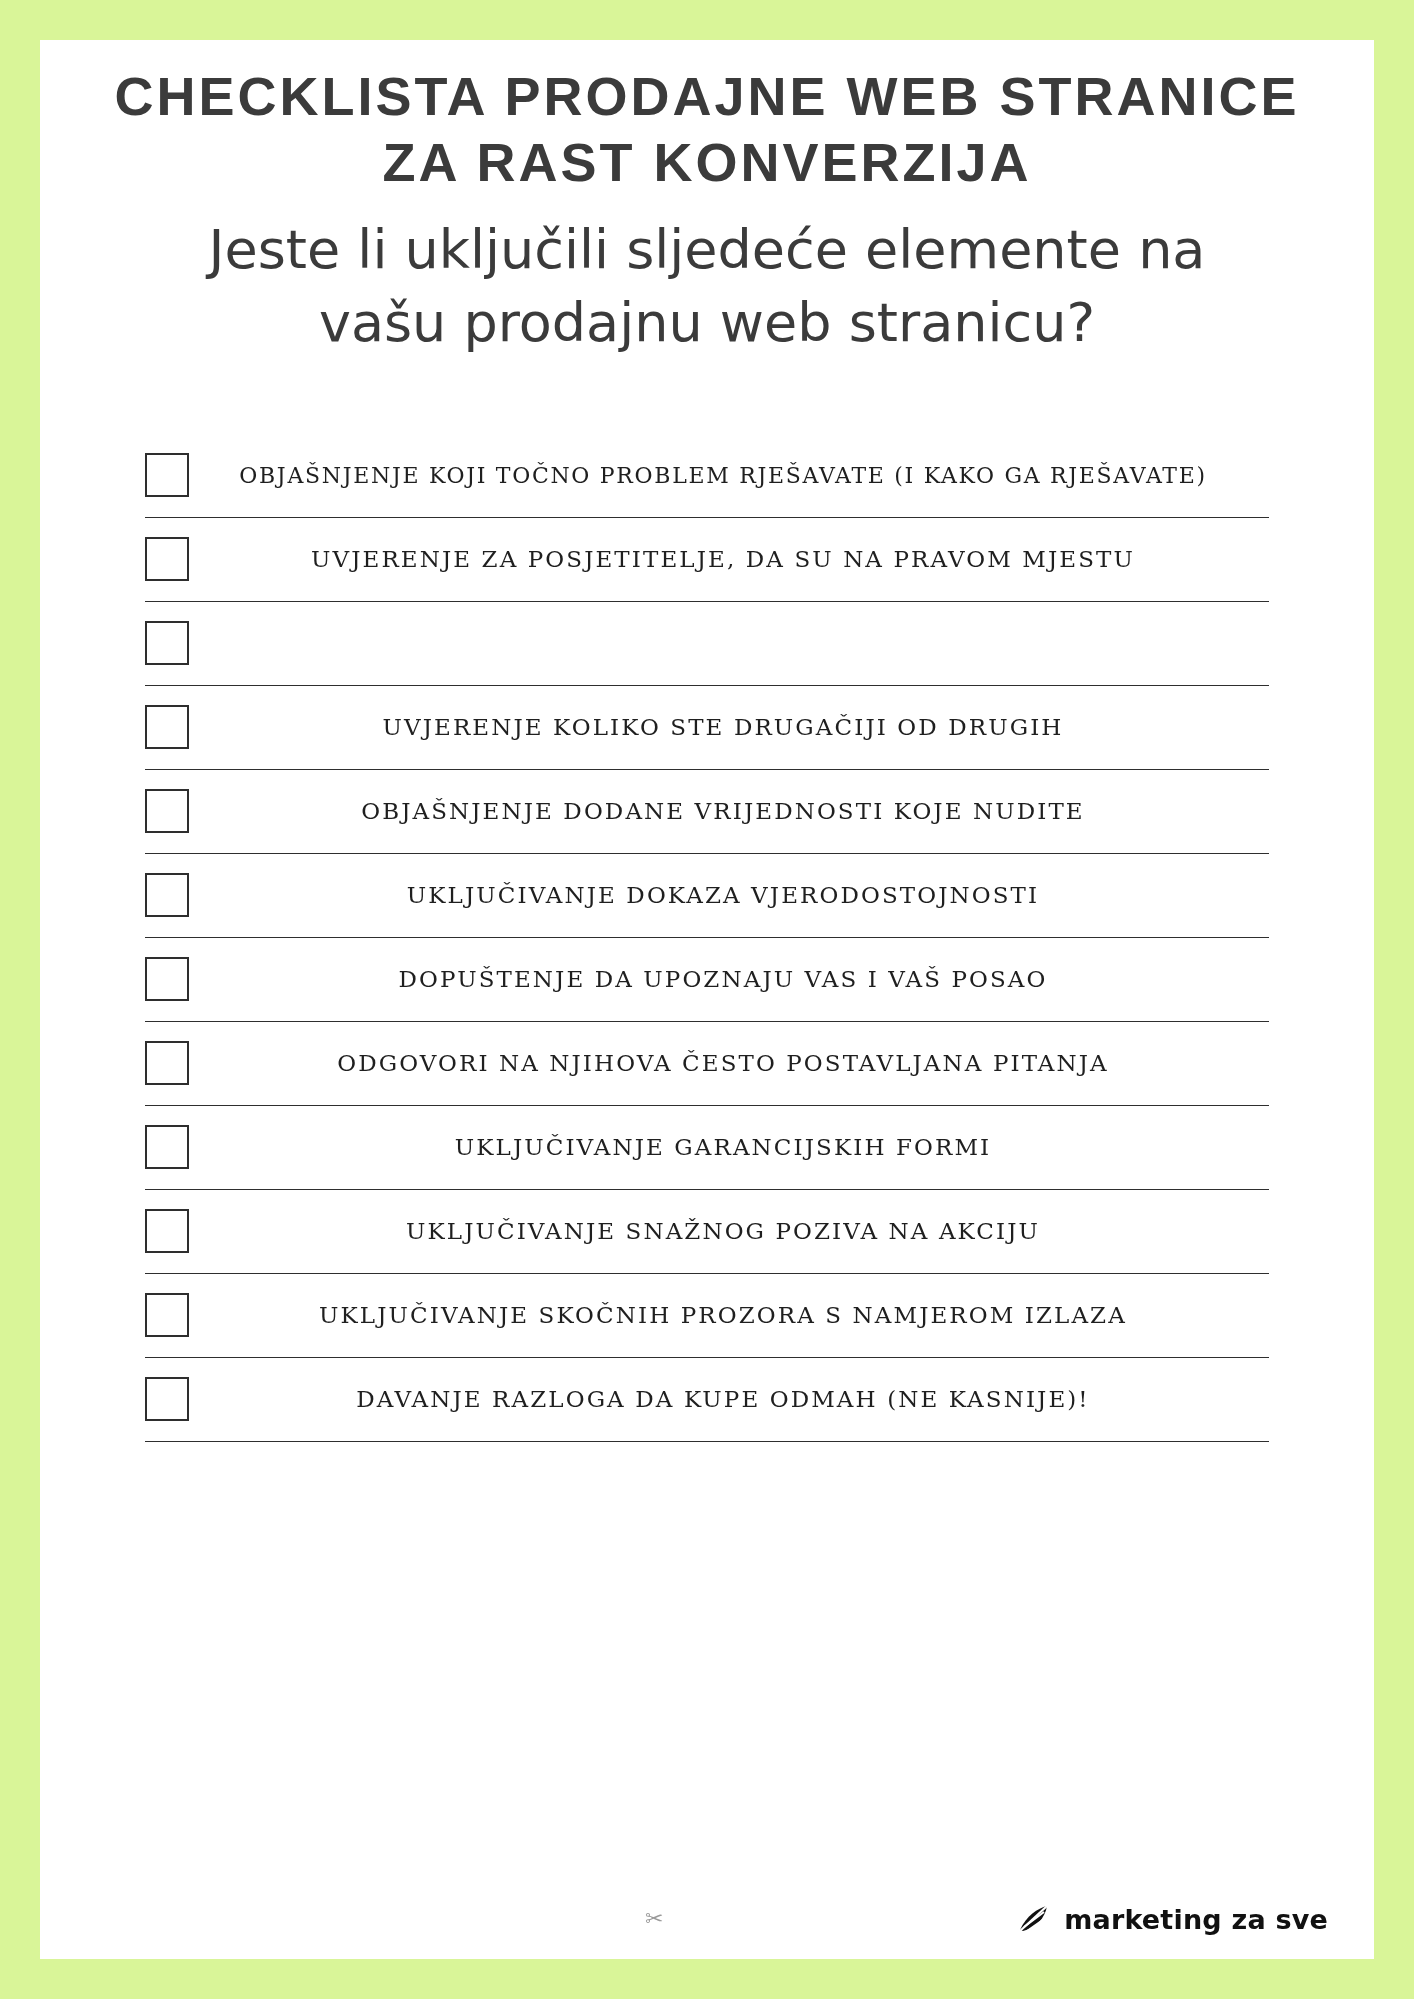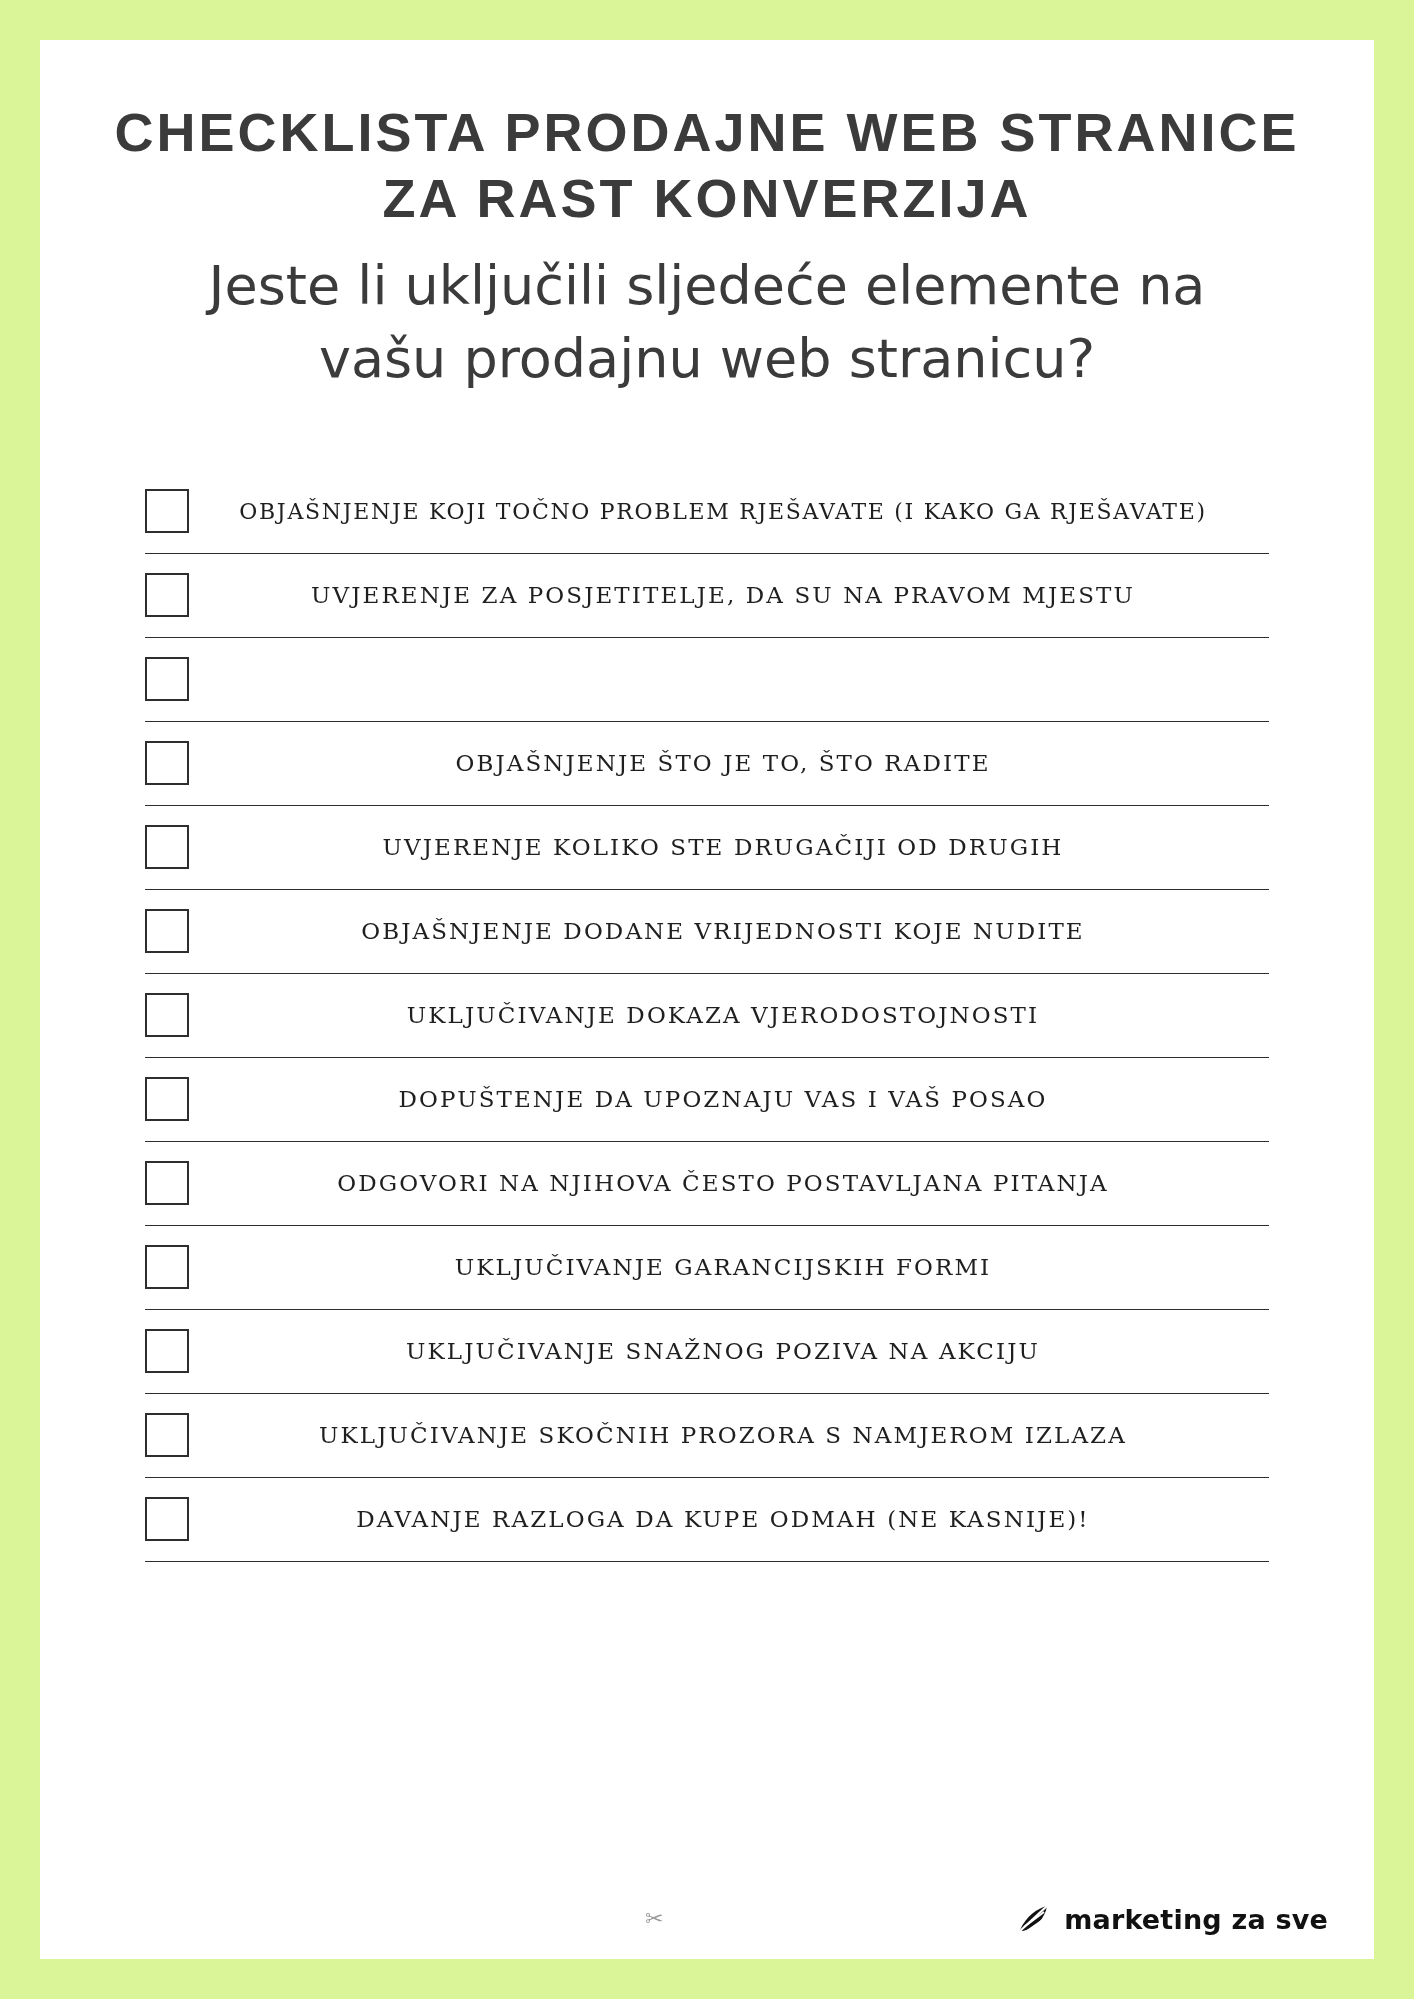--- a/index.html
+++ b/index.html
@@ -18,21 +18,21 @@
     left: 40px;
     top: 40px;
     width: 1334px;
     height: 1919px;
     background: #ffffff;
     box-sizing: border-box;
     overflow: hidden;
   }
   .title {
     margin: 0;
-    padding: 60px 70px 0 70px;
+    padding: 24px 70px 0 70px;
     text-align: center;
     font-size: 54px;
     line-height: 1.22;
     letter-spacing: 3px;
     font-weight: bold;
     color: #3b3b3b;
     text-transform: uppercase;
     font-family: "Liberation Sans", sans-serif;
   }
   .subtitle {
@@ -133,24 +133,20 @@
     </li>
     <li class="row">
       <span class="checkbox"></span>
       <span class="row-label">UVJERENJE ZA POSJETITELJE, DA SU NA PRAVOM MJESTU</span>
     </li>
     <li class="row">
       <span class="checkbox"></span>
     </li>
     <li class="row">
       <span class="checkbox"></span>
-      <span class="row-label">OBJAŠNJENJE ŠTO JE TO, ŠTO RADITE</span>
-    </li>
-    <li class="row">
-      <span class="checkbox"></span>
       <span class="row-label">UVJERENJE KOLIKO STE DRUGAČIJI OD DRUGIH</span>
     </li>
     <li class="row">
       <span class="checkbox"></span>
       <span class="row-label">OBJAŠNJENJE DODANE VRIJEDNOSTI KOJE NUDITE</span>
     </li>
     <li class="row">
       <span class="checkbox"></span>
       <span class="row-label">UKLJUČIVANJE DOKAZA VJERODOSTOJNOSTI</span>
     </li>

